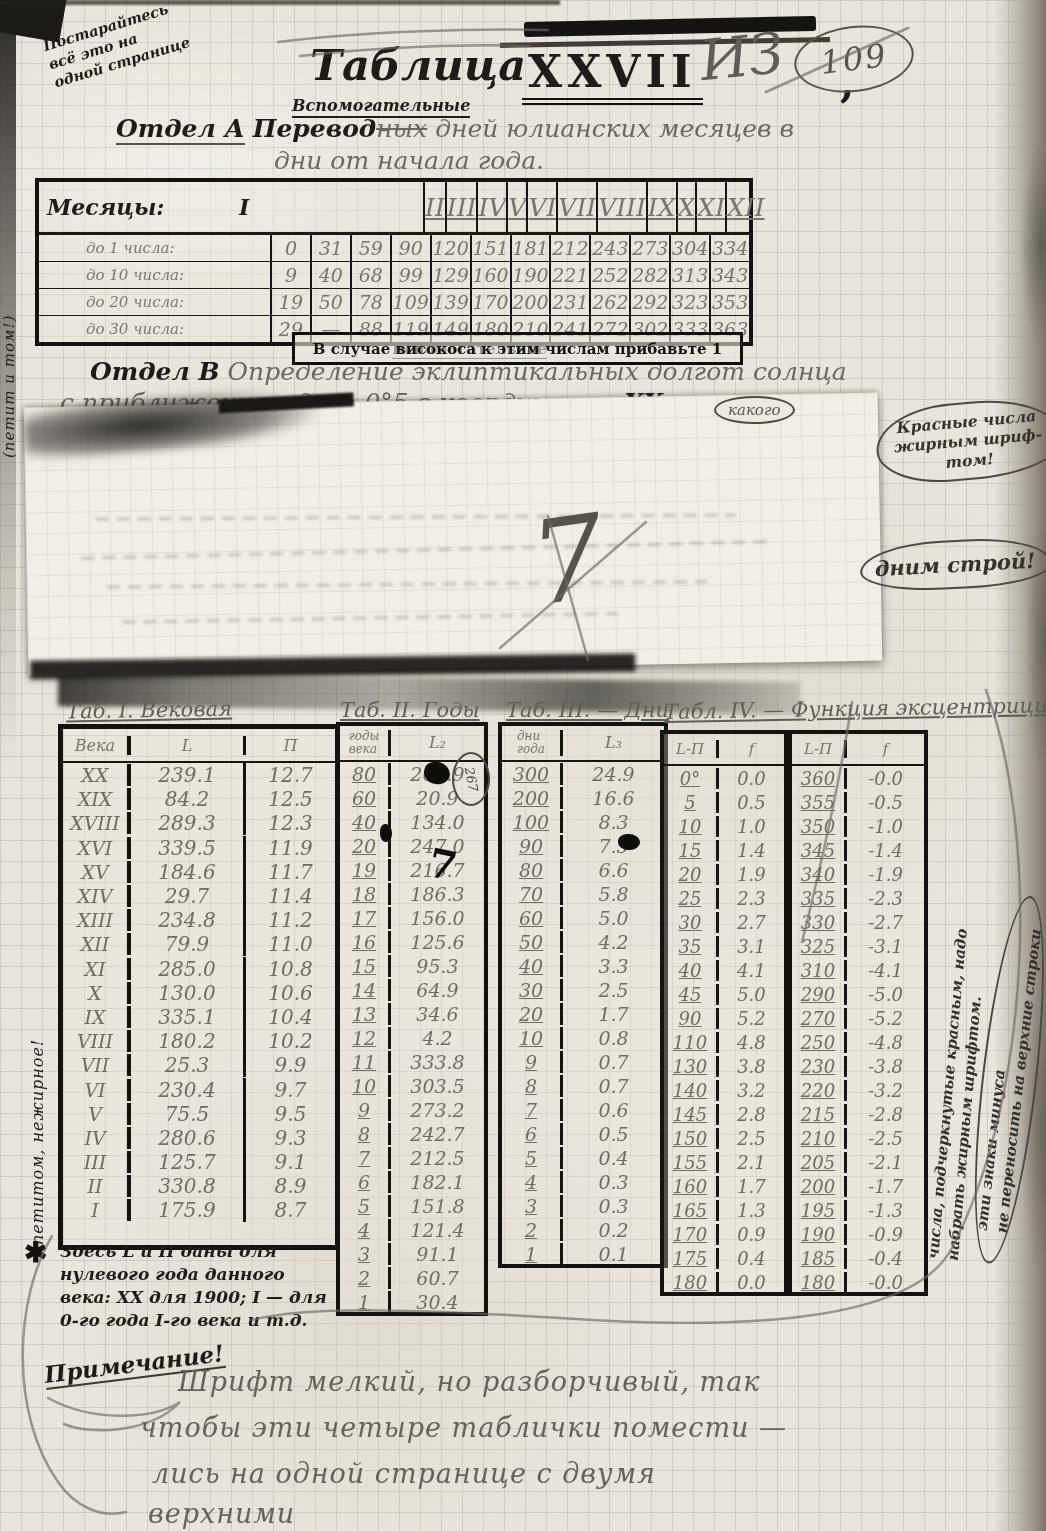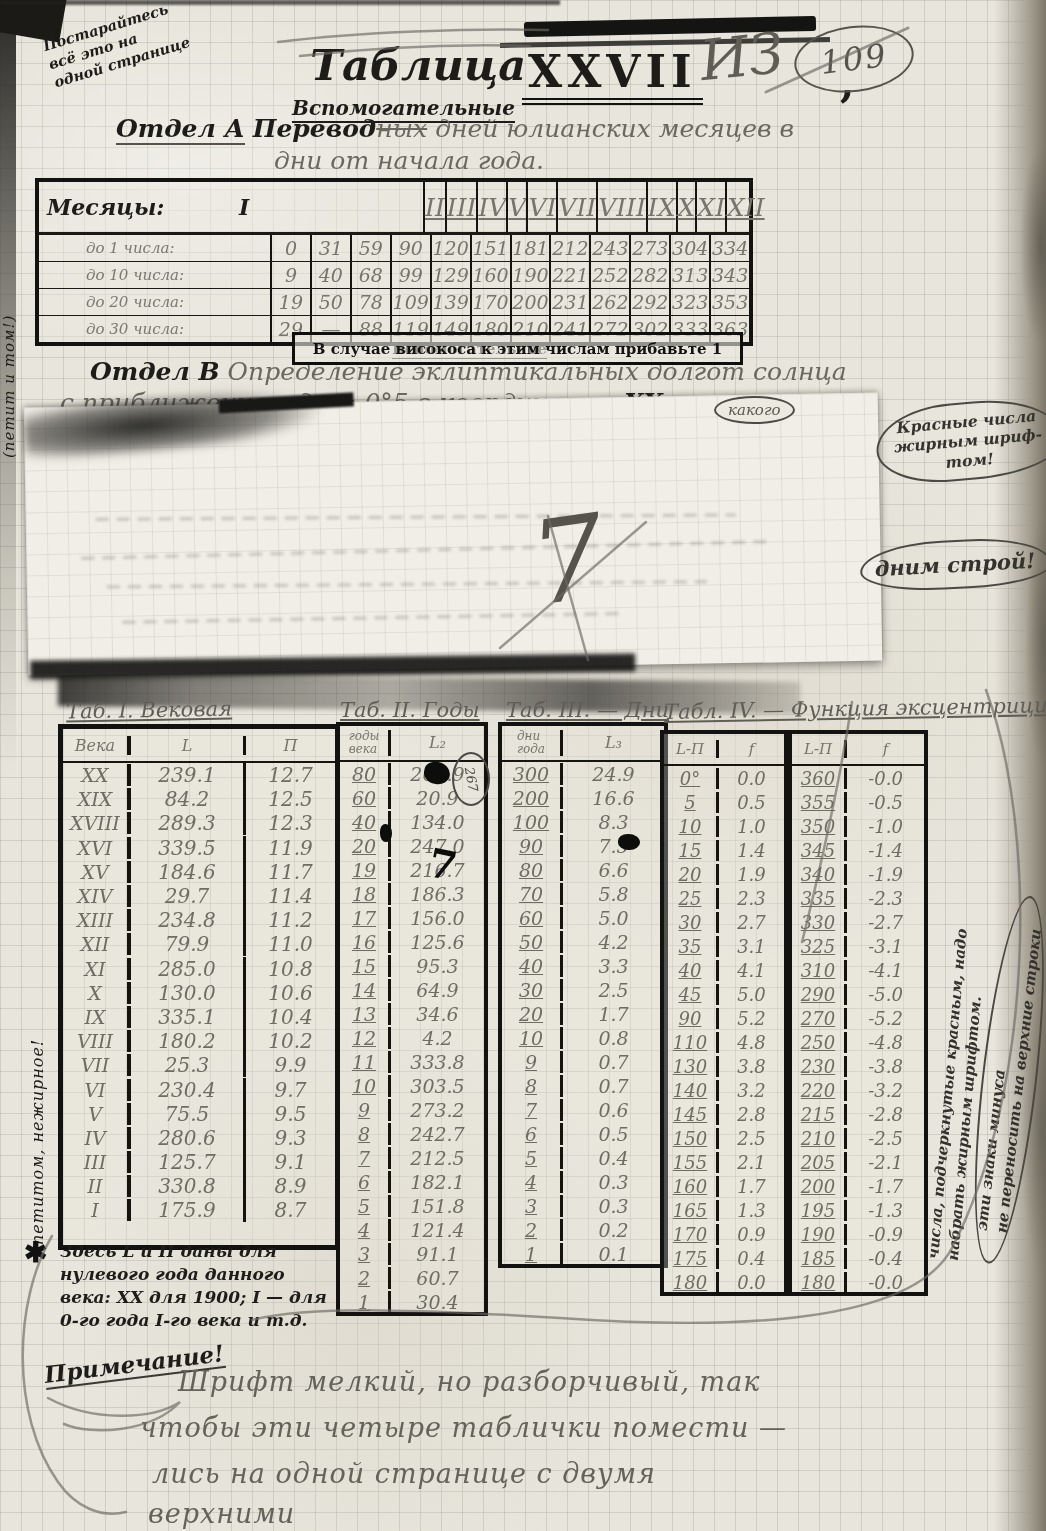--- a/index.html
+++ b/index.html
@@ -42,21 +42,21 @@
   .vnote1{left:0;top:158px;height:300px;font-size:15px;}
   .vnote2{left:28px;top:775px;height:470px;font-size:16px;}
 
   
   .title-word{left:310px;top:40px;font-size:43px;font-weight:bold;font-style:italic;z-index:3;}
   .title-num{left:522px;top:46px;font-size:44px;font-weight:bold;letter-spacing:5px;
     border-bottom:7px double #121210;padding:0 6px 1px 6px;z-index:3;}
   .title-comma{left:840px;top:58px;font-size:42px;font-weight:bold;z-index:3;}
   .blackbar1{left:524px;top:19px;width:292px;height:15px;background:#141412;transform:rotate(-1.2deg);z-index:3;border-radius:3px;}
   .blackbar2{left:500px;top:40px;width:330px;height:5px;background:rgba(20,20,18,.8);transform:rotate(-1deg);z-index:3;}
-  .subtitle{left:292px;top:96px;font-size:20px;font-weight:bold;z-index:3;border-bottom:2px solid #1d1c18;padding-bottom:1px;}
+  .subtitle{left:292px;top:96px;font-size:16px;font-weight:bold;z-index:3;border-bottom:2px solid #1d1c18;padding-bottom:1px;}
   .iz{left:700px;top:24px;font-size:56px;color:#5f5d55;transform:rotate(-6deg);z-index:3;font-style:italic;}
   .circ109{left:794px;top:26px;width:116px;height:62px;border:2.5px solid #56544c;border-radius:50%;
     transform:rotate(-7deg);z-index:3;display:flex;align-items:center;justify-content:center;
     font-size:32px;color:#55534b;font-style:italic;letter-spacing:2px;}
 
   
   .secA1{left:116px;top:114px;font-size:25px;z-index:3;white-space:nowrap;}
   .secA2{left:274px;top:146px;font-size:25px;z-index:3;}
   .secA1 .p1{font-weight:bold;border-bottom:2px solid #55534b;}
   .secA1 .p2{font-weight:bold;}

